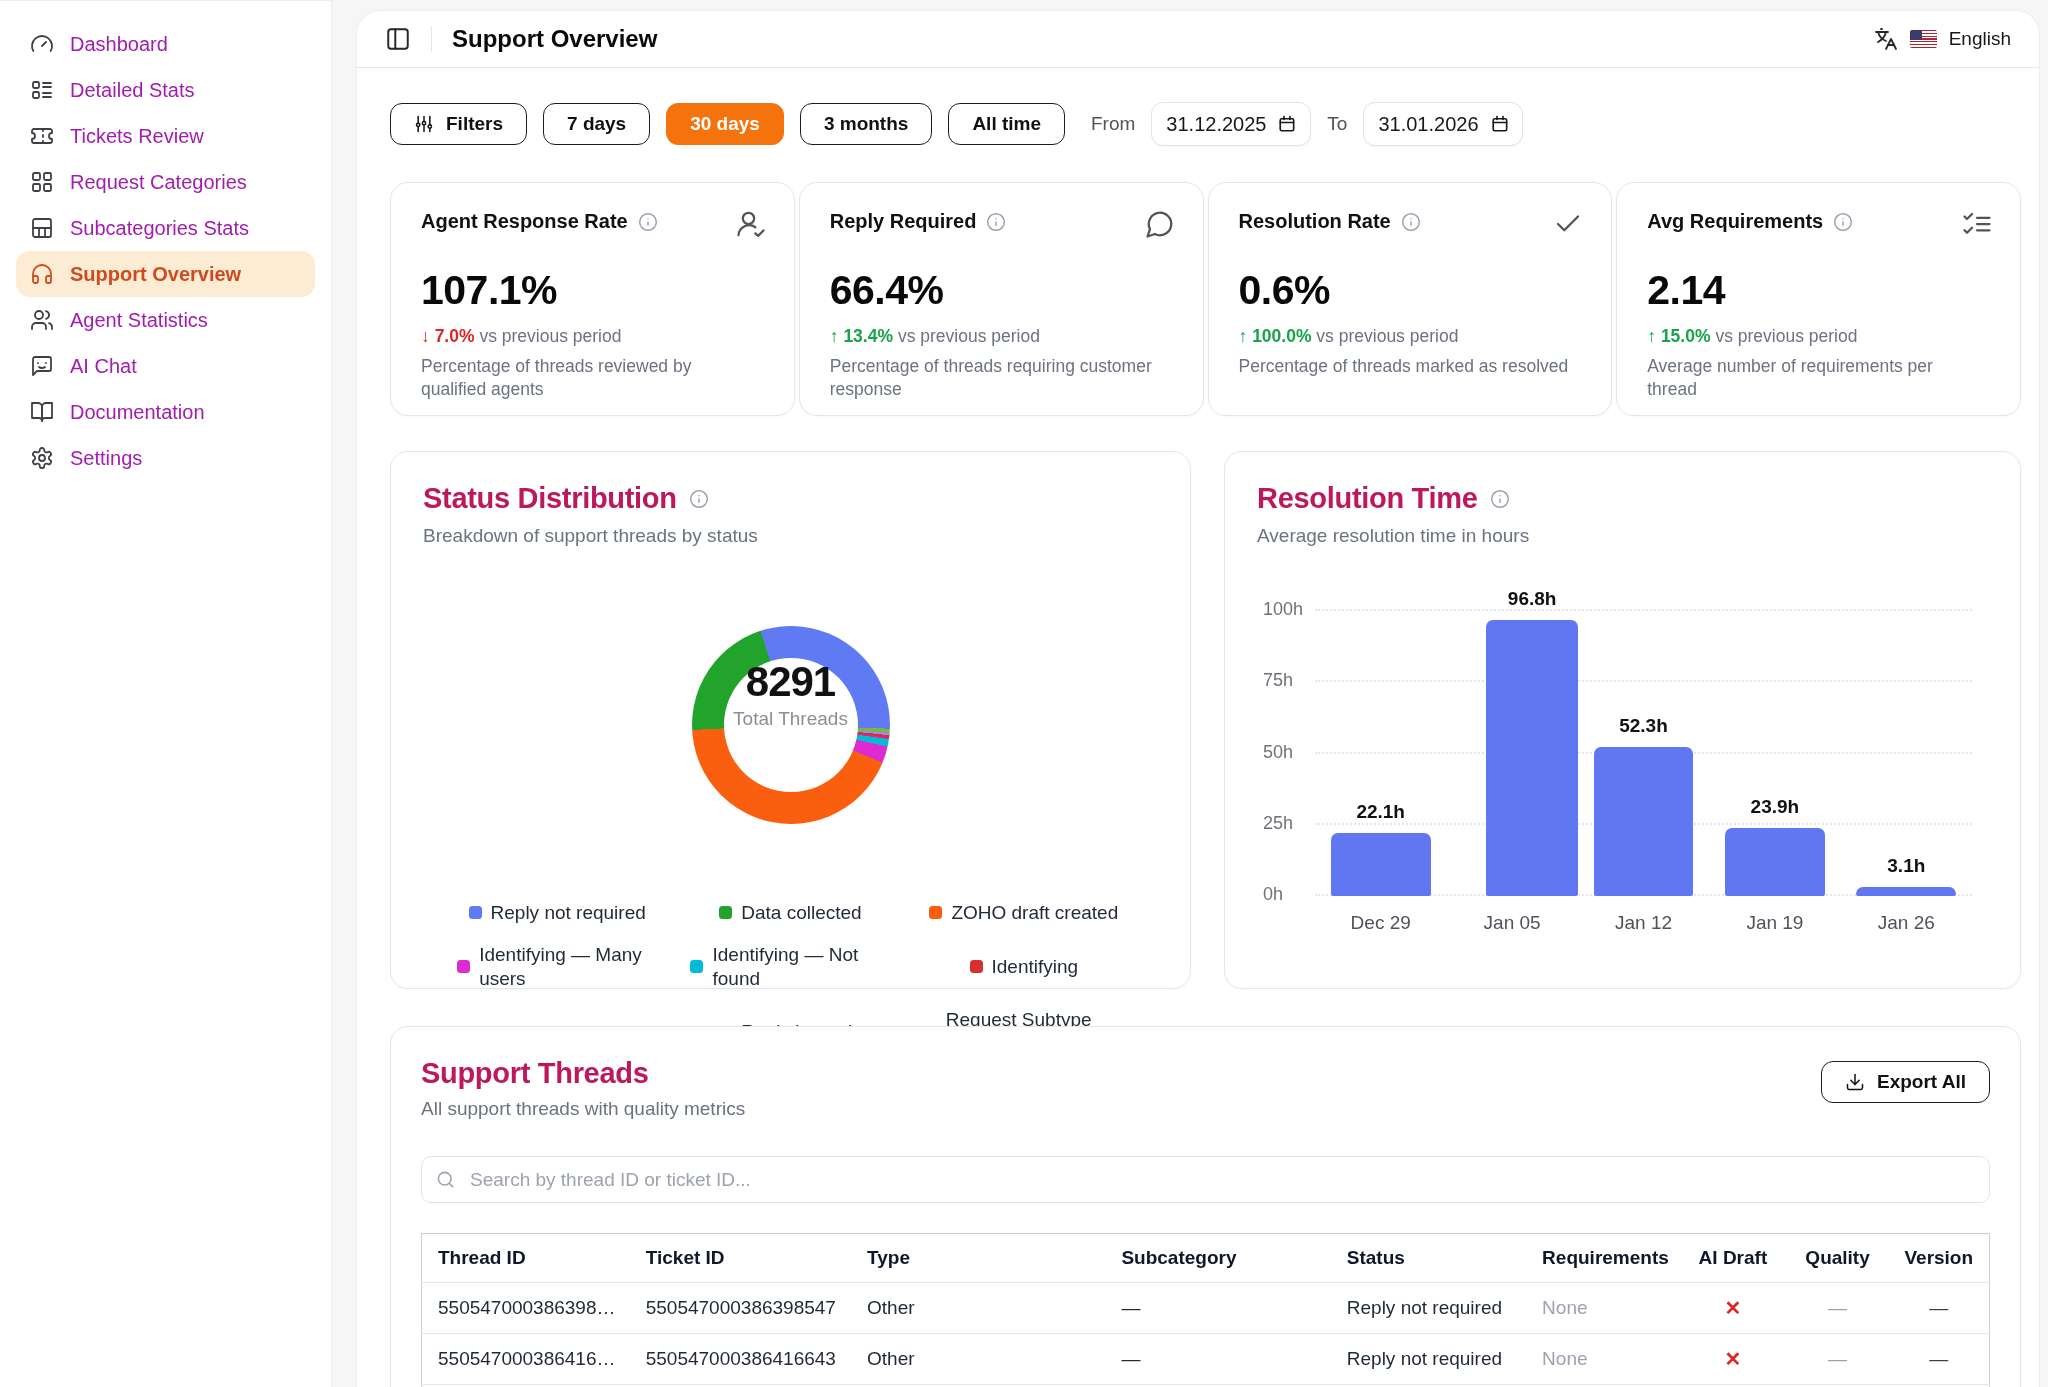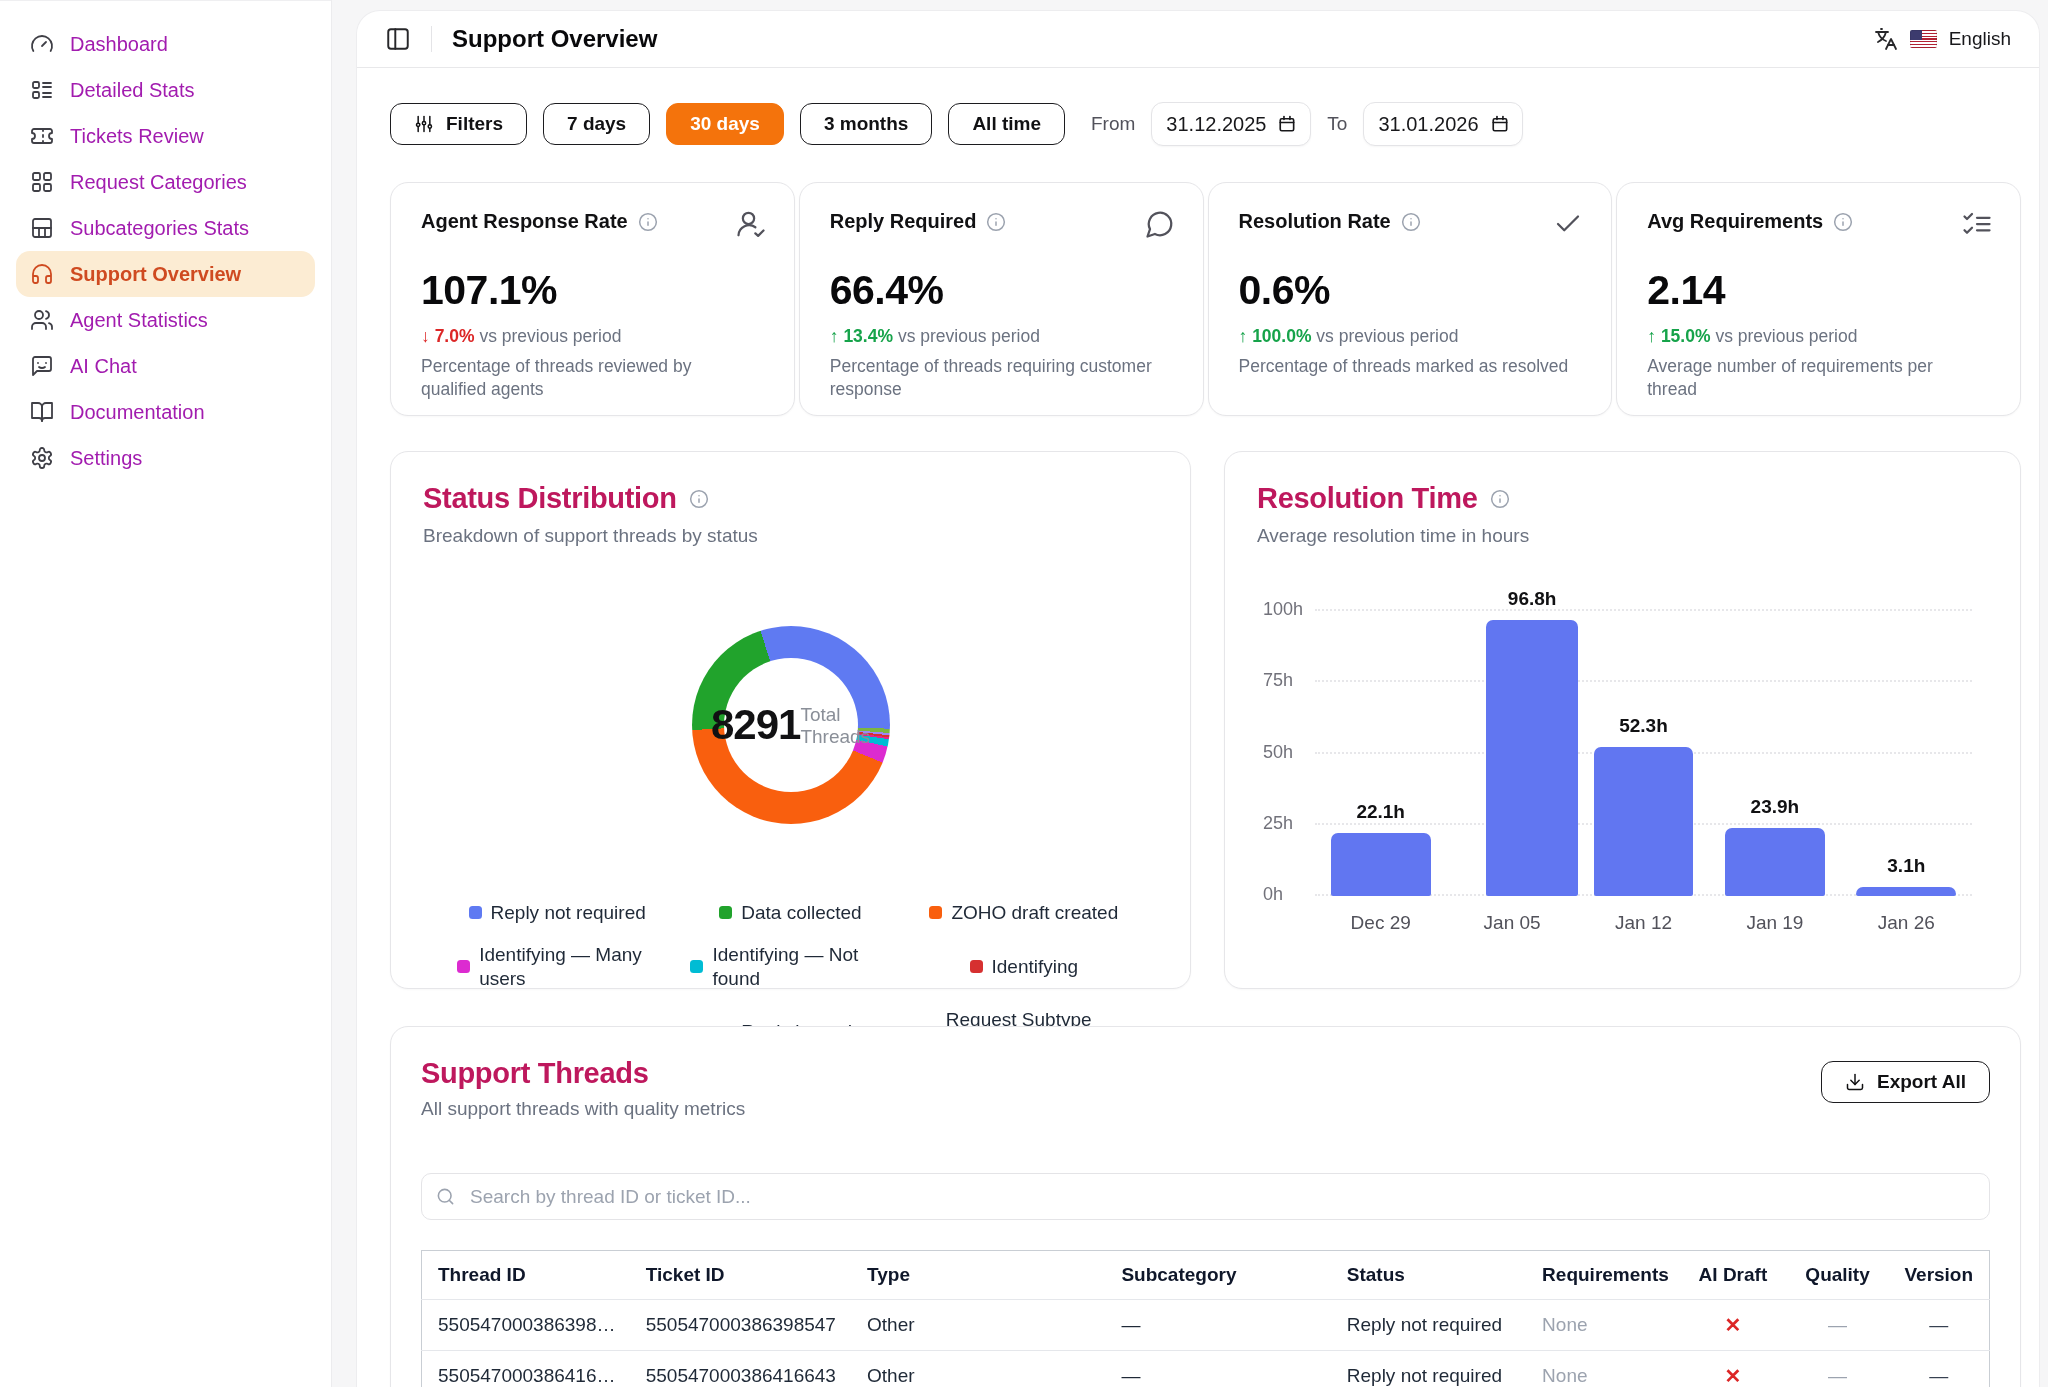--- a/index.html
+++ b/index.html
@@ -78,21 +78,21 @@
   .card-title-row { display:flex; align-items:center; gap:12px; }
   .card-title { font-size:29px; font-weight:700; letter-spacing:-.3px; color:#be185d; }
   .card-sub { margin-top:10px; font-size:19px; color:#6b7280; }
 
   
   .donut-wrap { position:relative; height:300px; margin-top:28px; }
   .donut { position:absolute; left:50%; top:50%; transform:translate(-50%,-50%);
            width:198px; height:198px; border-radius:50%; }
   .donut-hole { position:absolute; left:50%; top:50%; transform:translate(-50%,-50%);
                 width:134px; height:134px; border-radius:50%; background:#fff;
-                display:flex; flex-direction:row; align-items:center; justify-content:center; }
+                display:flex; flex-direction:column; align-items:center; justify-content:flex-start; }
   .donut-total { font-size:42px; font-weight:700; letter-spacing:-1px; color:#111113; }
   .donut-total-label { font-size:19px; color:#8a8f98; margin-top:2px; }
   .legend { margin:26px auto 0; width:700px; display:grid; grid-template-columns:1fr 1fr 1fr;
             row-gap:18px; }
   .legend-item { display:flex; align-items:center; justify-content:center; gap:9px; }
   .legend-swatch { width:13px; height:13px; border-radius:3.5px; flex:0 0 auto; }
   .legend-label { font-size:19px; color:#1f2937; max-width:178px; line-height:1.25; }
 
   
   .plot { position:relative; height:285px; margin:64px 16px 0 58px; }
@@ -104,21 +104,21 @@
   .bar { width:76%; background:#6176f1; border-radius:7px 7px 2px 2px; position:relative; }
   .bar-value { position:absolute; top:-32px; left:50%; transform:translateX(-50%);
                font-size:19px; font-weight:600; color:#111113; white-space:nowrap; }
   .xlabels { display:flex; margin:16px 16px 0 58px; }
   .xlabels div { flex:1; text-align:center; font-size:19px; color:#52525b; }
 
   
   .threads-card { margin-top:37px; background:#fff; border:1px solid #e6e6e9; border-radius:18px;
                   padding:30px; height:620px; position:relative; box-shadow:0 1px 2px rgba(0,0,0,.03); }
   .export-btn { position:absolute; right:30px; top:34px; }
-  .search-box { margin-top:53px; position:relative;text-decoration:underline; }
+  .search-box { margin-top:36px; position:relative;text-decoration:underline; }
   .search-box input { width:100%; height:47px; border:1px solid #e4e4e7; border-radius:10px;
                       padding:0 16px 0 48px; font-size:19px; color:#18181b; outline:none;
                       font-family:"Liberation Sans", sans-serif; }
   .search-box input::placeholder { color:#9ca3af; }
   .search-box svg { position:absolute; left:15px; top:14px; width:19px; height:19px; stroke:#9ca3af; }
   table.threads { margin-top:30px; width:100%; border-collapse:collapse; border:1px solid #c9ced4; }
   .threads th { text-align:left; font-size:19px; font-weight:600; color:#0f172a;
                 padding:13px 0 13px 16px; white-space:nowrap; }
   .threads td { font-size:19px; color:#1f2937; padding:13px 0 13px 16px; border-top:1px solid #e5e7eb;
                 white-space:nowrap; }

